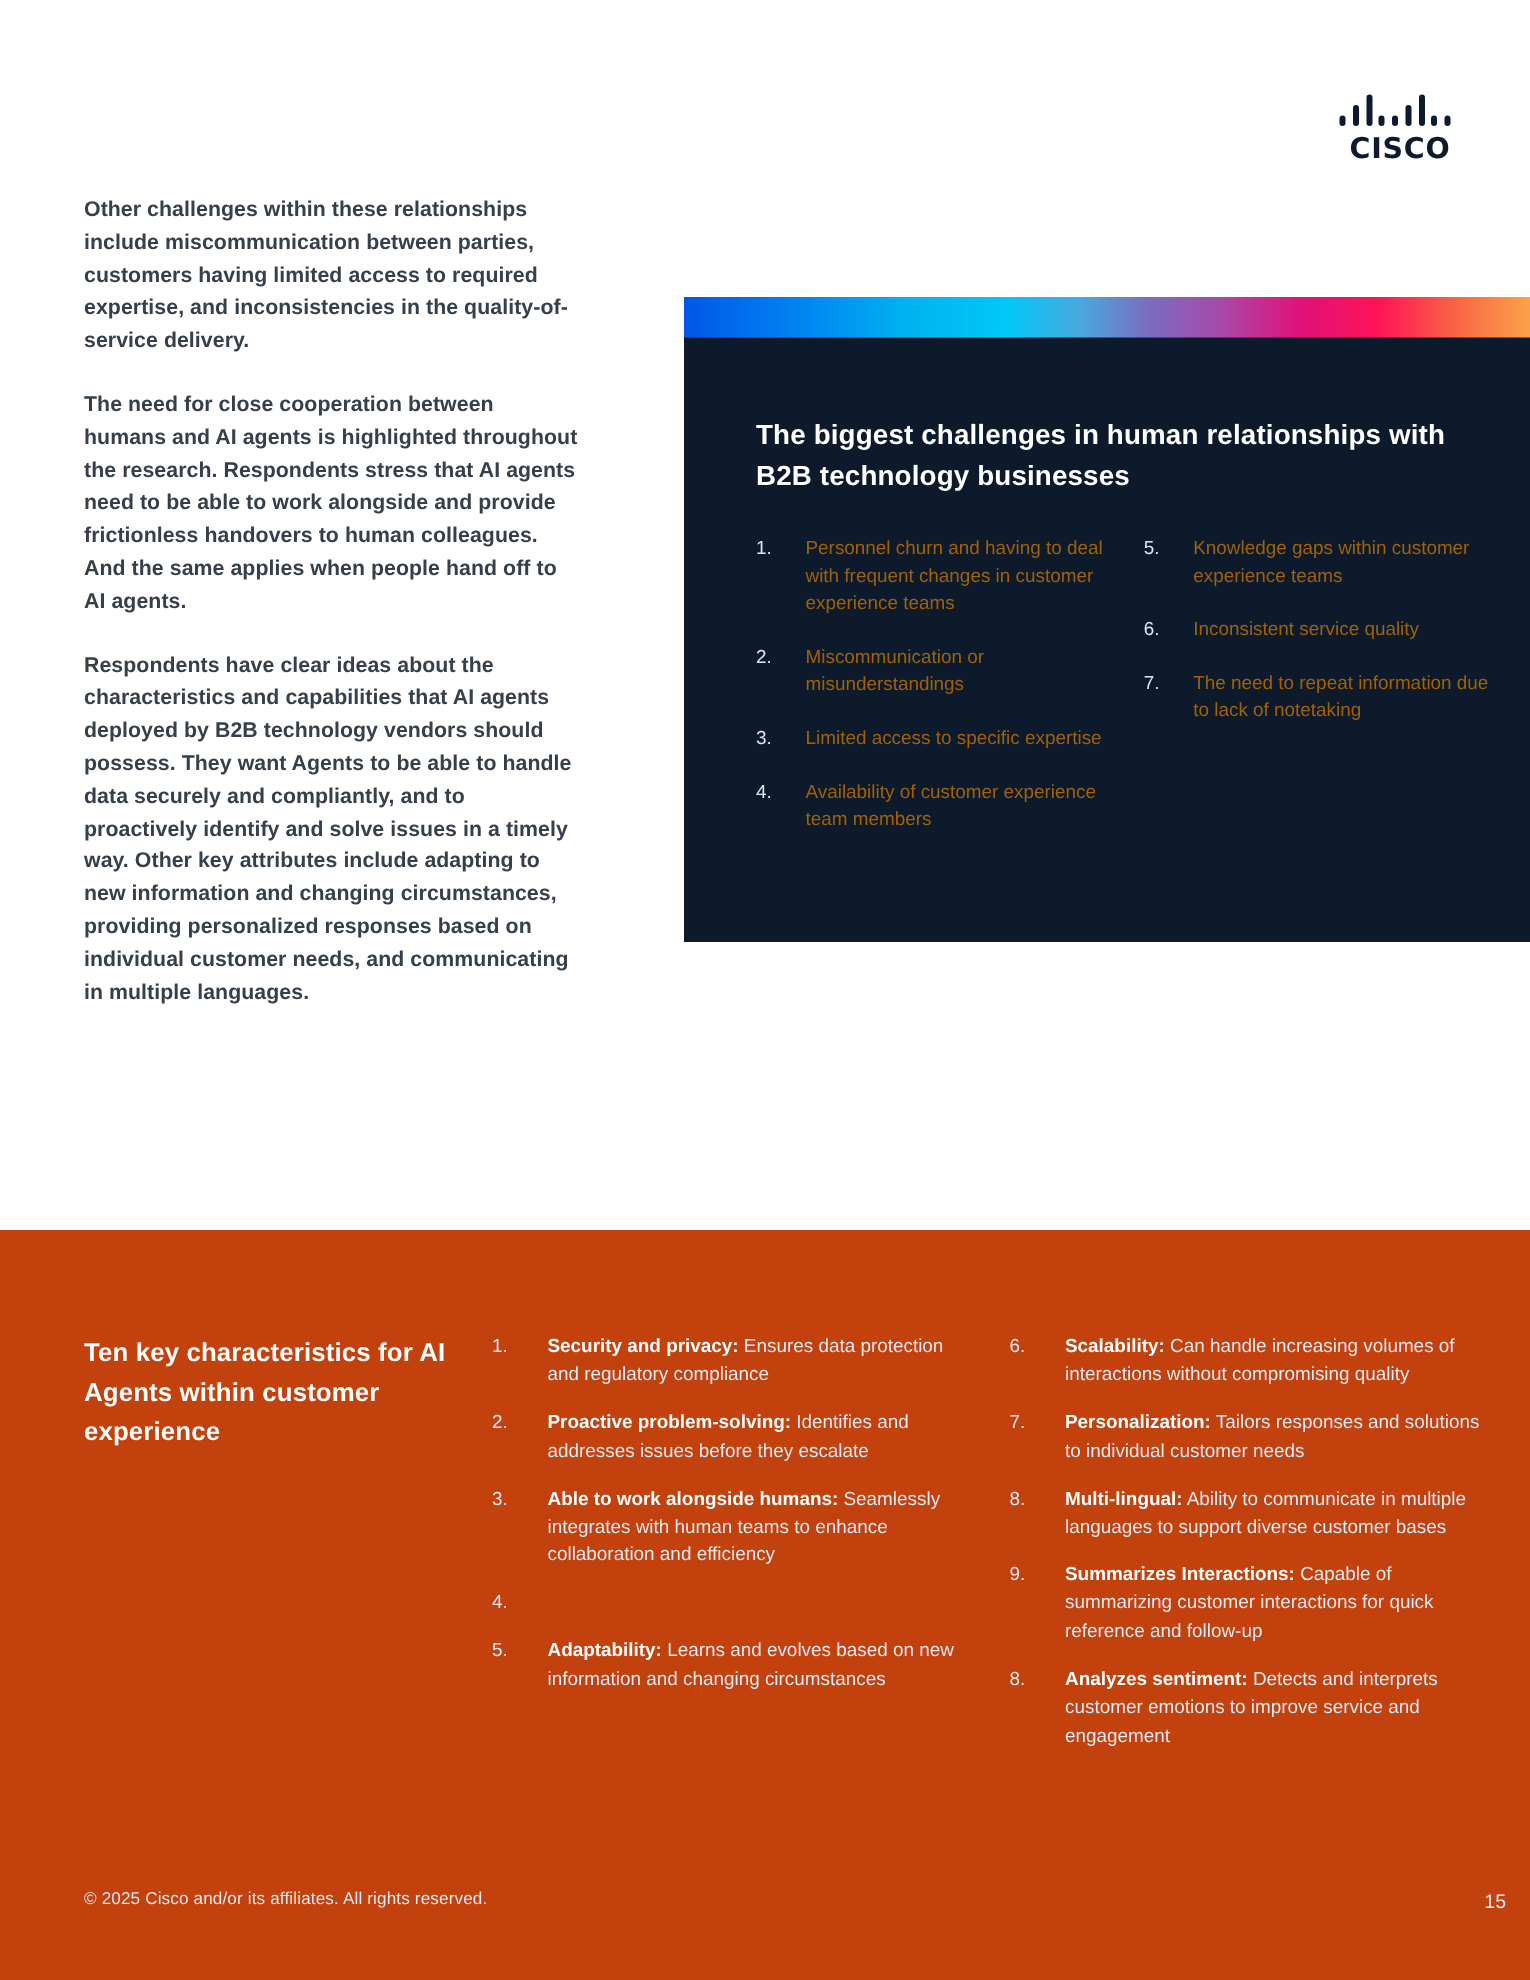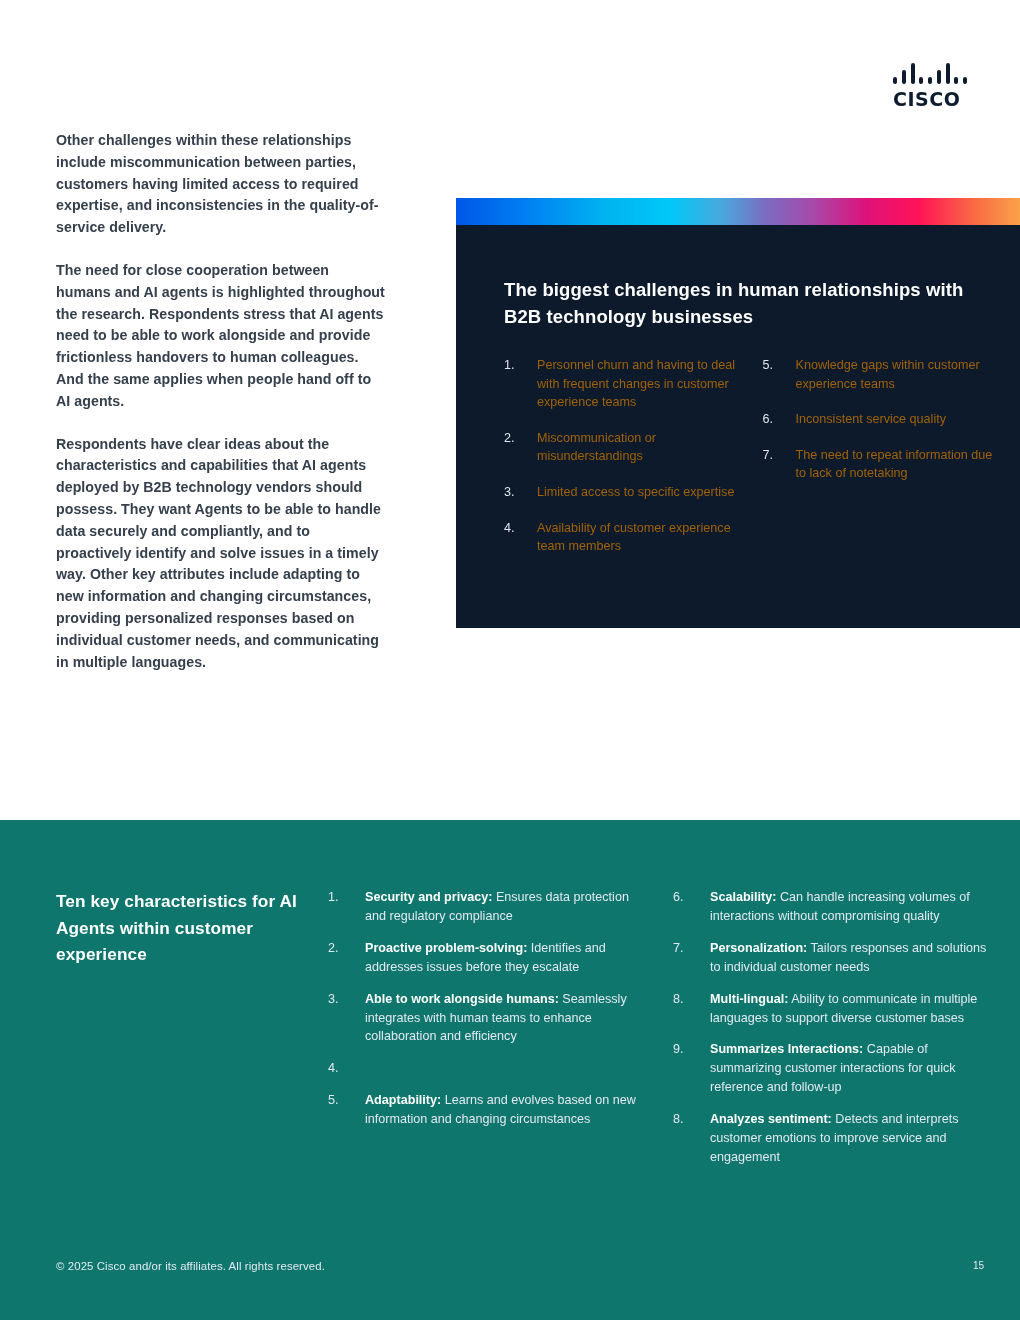--- a/index.html
+++ b/index.html
@@ -44,21 +44,21 @@
   .b-s { height: 7px; }
   .b-m { height: 14px; }
   .b-t { height: 21px; }
   .logo-word {
     margin-top: 4px;
     font-family: "DejaVu Sans", sans-serif;
     font-weight: 700;
     font-size: 19px;
     letter-spacing: 0.5px;
     color: #0d1b2e;
-    text-align: left;
+    text-align: right;
     width: 74px;
   }
 
   
   .body-col {
     position: absolute;
     left: 56px;
     top: 130px;
     width: 330px;
     font-weight: bold;
@@ -139,21 +139,21 @@
     color: #a16207;
   }
 
   
   .bottom {
     position: absolute;
     left: 0;
     top: 820px;
     width: 1020px;
     height: 500px;
-    background: #0f766e;
+    background: #c2410c;
   }
   .bottom-title {
     position: absolute;
     left: 56px;
     top: 68px;
     width: 250px;
     font-size: 17.2px;
     font-weight: 700;
     line-height: 26.5px;
     color: #ffffff;
@@ -196,25 +196,25 @@
   .footer-left {
     position: absolute;
     left: 56px;
     top: 1260px;
     font-size: 11.4px;
     color: #e2e9f1;
     letter-spacing: 0.1px;
   }
   .footer-right {
     position: absolute;
-    left: 964px;
+    left: 984px;
     top: 1260px;
     width: 20px;
     text-align: right;
-    font-size: 10px;
+    font-size: 13px;
     color: #e2e9f1;
   }
 </style>
 </head>
 <body>
 
 <div class="page">
 
   <div class="logo">
     <div class="logo-bars">

